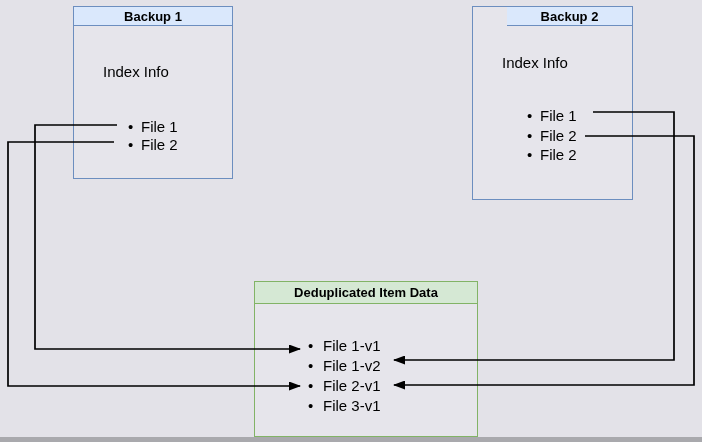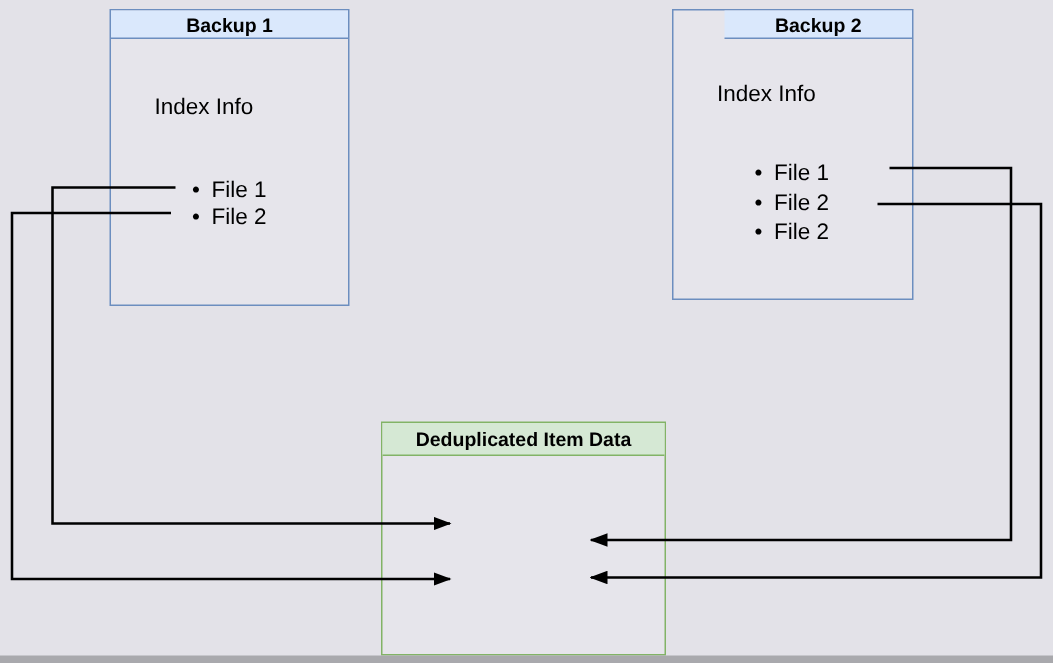--- a/index.html
+++ b/index.html
@@ -36,23 +36,23 @@
     box-sizing:border-box;
     width:100%;
     text-align:center;
     font-weight:bold;
     font-size:13px;
     color:var(--text);
     border-bottom:1px solid;
   }
   .blue .box-header{background:var(--blue-fill);border-color:var(--blue-border);height:19px;line-height:19px;}
   .green .box-header{background:var(--green-fill);border-color:var(--green-border);height:22px;line-height:22px;}
-  #backup1{left:73px;top:6px;width:160px;height:198px;}
-  #backup2{left:448px;top:6px;width:161px;height:194px;padding-left:34px;}
-  #dedup  {left:254px;top:281px;width:190px;height:156px;}
+  #backup1{left:73px;top:6px;width:160px;height:173px;}
+  #backup2{left:472px;top:6px;width:161px;height:194px;padding-left:34px;}
+  #dedup  {left:254px;top:281px;width:224px;height:156px;}
   .body-heading{
     position:absolute;
     font-size:15px;
     line-height:20px;
     color:var(--text);
     white-space:nowrap;
   }
   #backup1 .body-heading{left:29px;top:55px;}
   #backup2 .body-heading{left:29px;top:46px;}
   .file-list{
@@ -113,20 +113,26 @@
     <div class="body-heading">Index Info</div>
     <ul class="file-list">
       <li>File 1</li>
       <li>File 2</li>
       <li>File 2</li>
     </ul>
   </div>
 
   <div class="box green" id="dedup">
     <div class="box-header">Deduplicated Item Data</div>
+    <ul class="file-list">
+      <li>File 1-v1</li>
+      <li>File 1-v2</li>
+      <li>File 2-v1</li>
+      <li>File 3-v1</li>
+    </ul>
   </div>
 
   <svg class="overlay" width="702" height="442" viewBox="0 0 702 442">
     <defs>
       <marker id="arrow-head" markerWidth="12" markerHeight="9" refX="11" refY="4.5" orient="auto" markerUnits="userSpaceOnUse">
         <path d="M0,0 L12,4.5 L0,9 Z" fill="#000000"></path>
       </marker>
     </defs>
   <polyline points="117,125 35,125 35,349 300,349" marker-end="url(#arrow-head)"></polyline>
       <polyline points="114,142 8,142 8,386 300,386" marker-end="url(#arrow-head)"></polyline>

